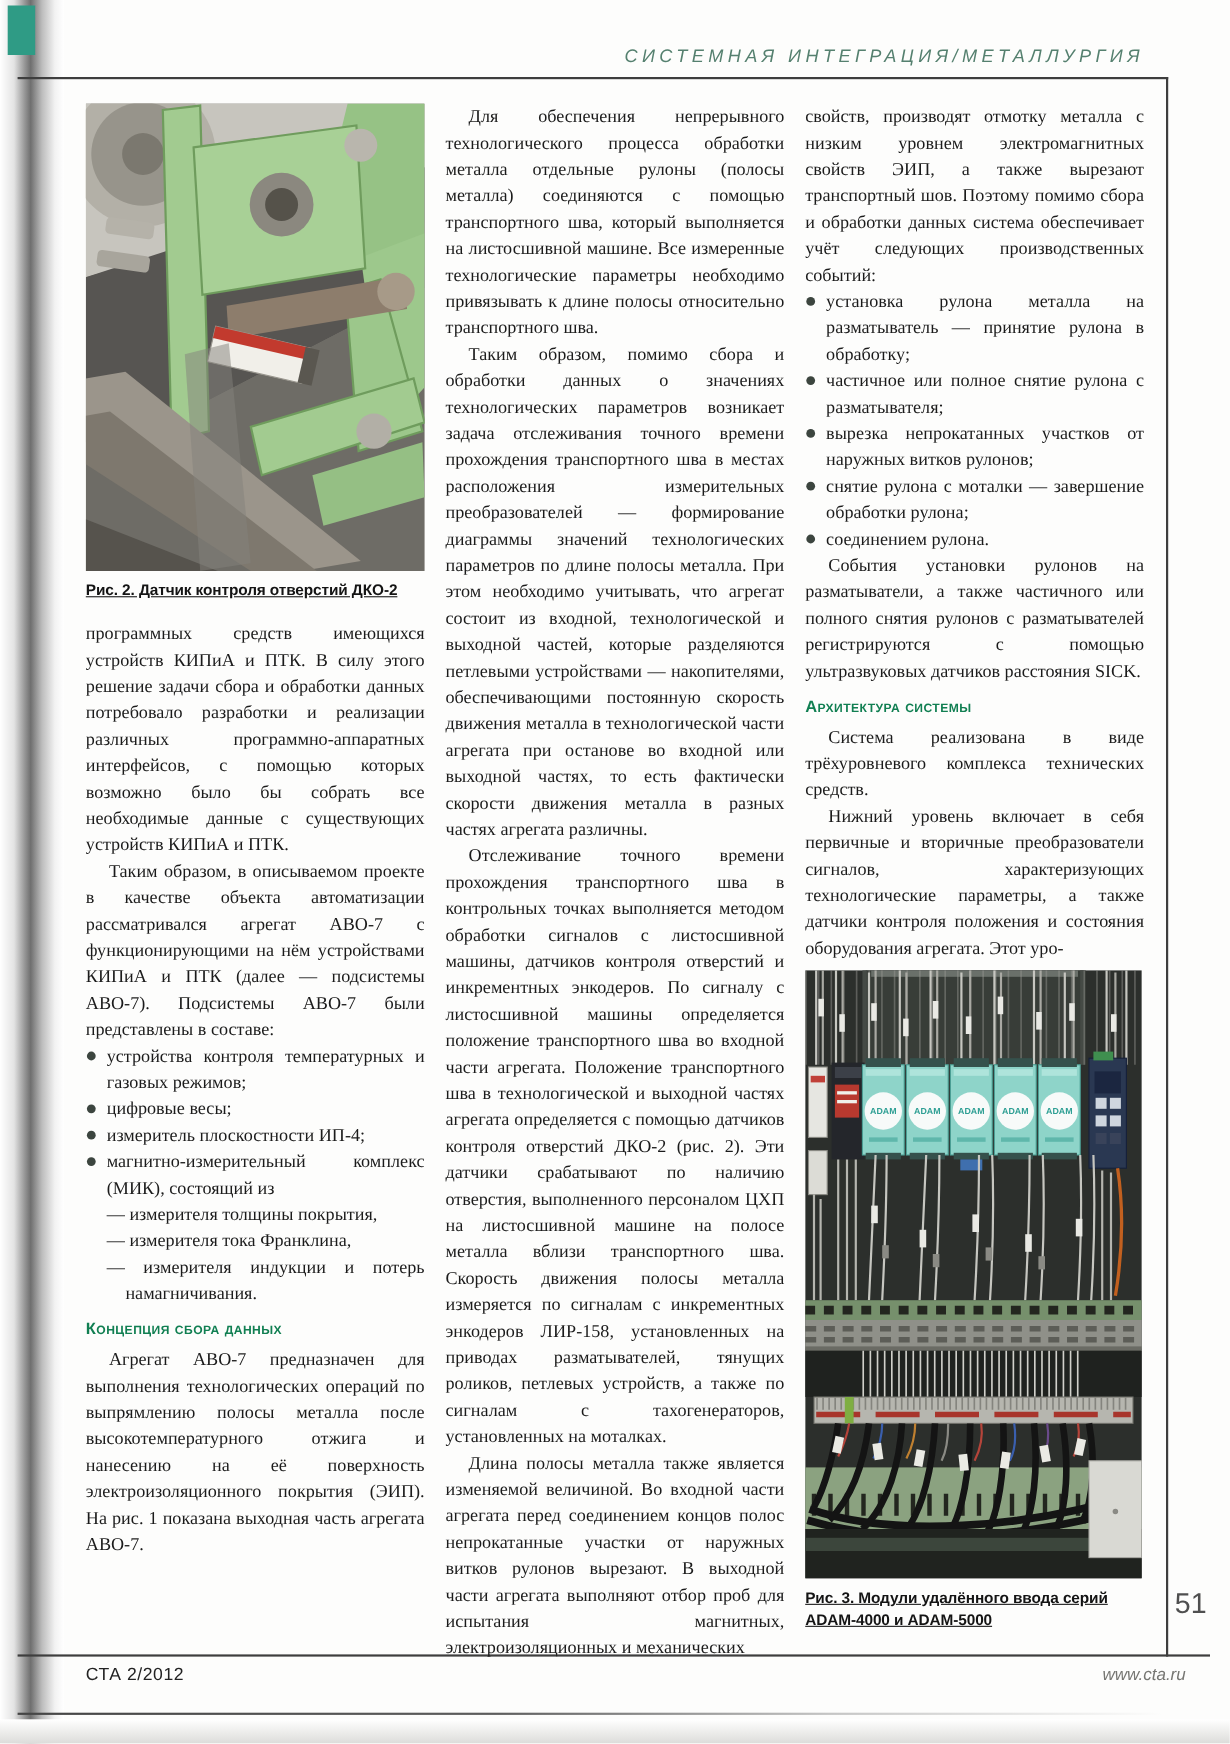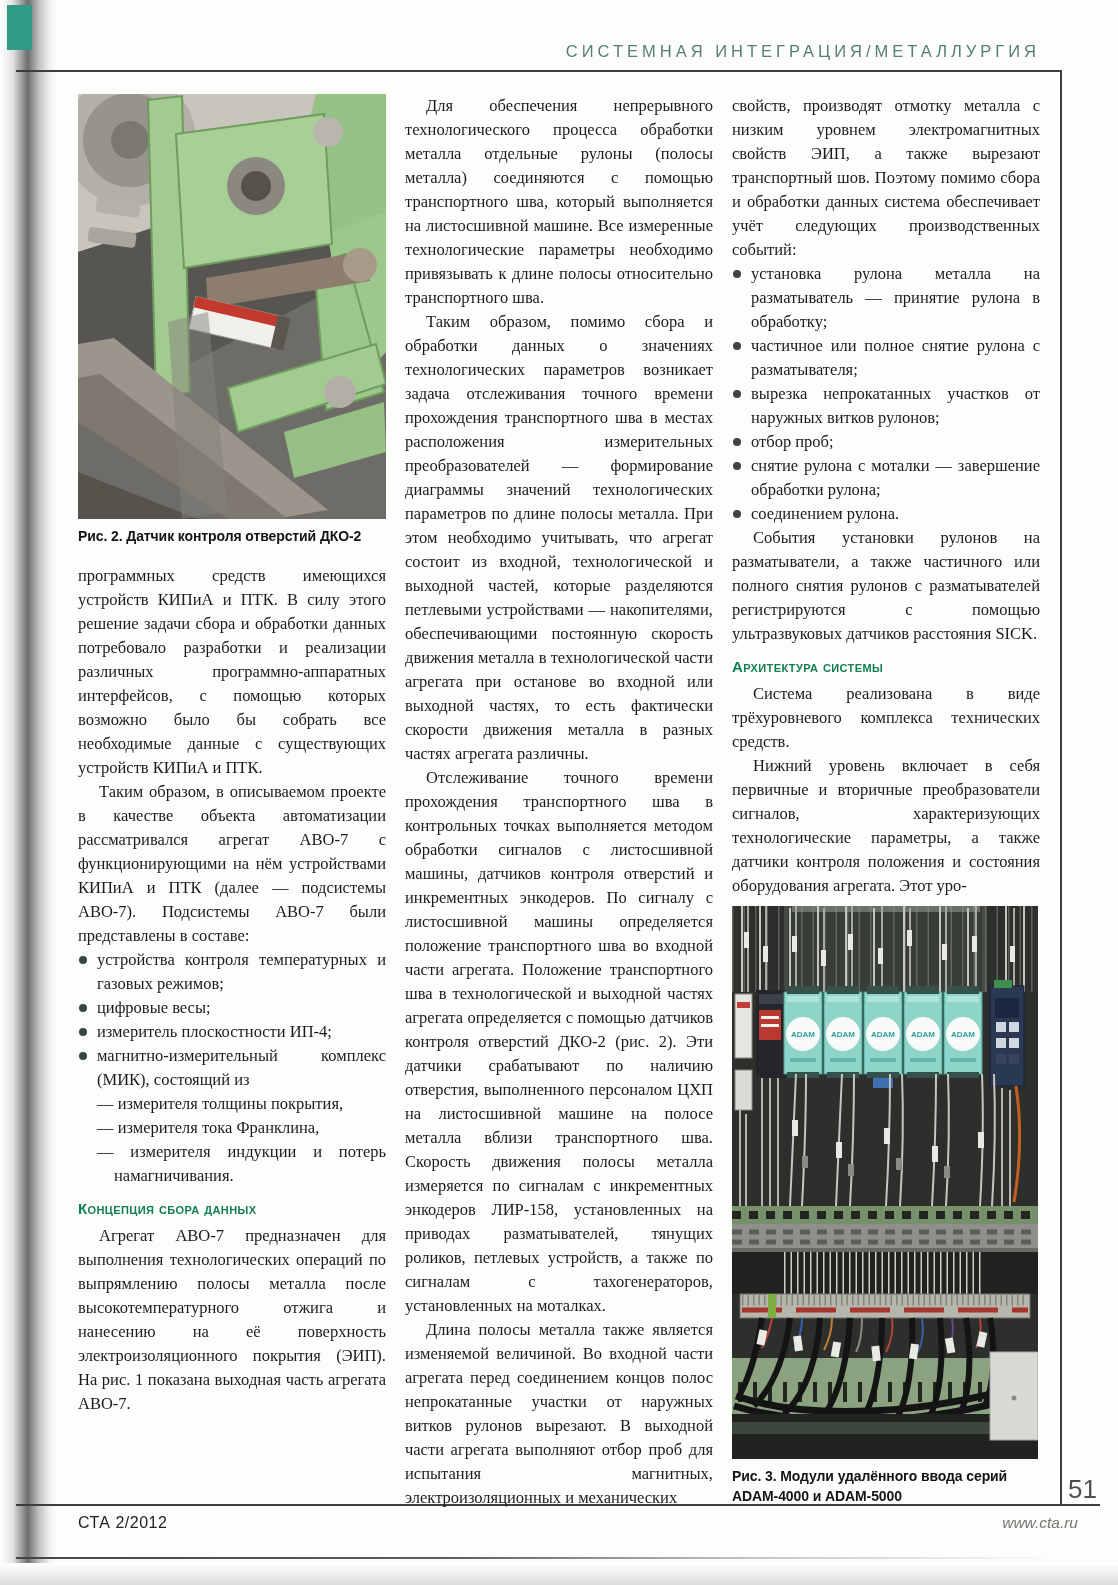--- a/index.html
+++ b/index.html
@@ -23,48 +23,48 @@
   .rule-right  { position:absolute; left:1060px; top:70px; width:2px; height:1436px; background:#3e3e3e; }
   .rule-bottom { position:absolute; left:16px; top:1504px; width:1084px; height:2px; background:#3e3e3e; }
   .rule-footer {
     position:absolute; left:16px; top:1557px; width:1084px; height:2px;
     background:linear-gradient(to right,#454545 0%,#5d5d5d 40%,rgba(150,150,150,.55) 68%,rgba(220,220,220,0) 96%);
   }
   
   .section-header {
     position:absolute; right:78px; top:42px;
     font-family:"Liberation Sans", sans-serif; font-size:16.5px; font-weight:500;
-    letter-spacing:4px; color:#55806f; white-space:nowrap;
+    letter-spacing:4px; color:#55806f; white-space:nowrap;font-style:italic;
   }
   
   .columns { position:absolute; left:78px; top:94px; width:962px; display:flex; gap:19px; }
   .col { width:308px; }
   .col p { font-size:16.5px; line-height:24px; text-align:justify; }
   .ind { text-indent:21px; }
   h2.green {
     font-family:Liberation Sans, sans-serif; font-weight:700; font-variant:small-caps;
     font-size:15px; letter-spacing:.4px; color:#117f52; margin:12px 0 7px;
   }
   
   ul.blist { list-style:none; }
   ul.blist li { position:relative; padding-left:19px; font-size:16.5px; line-height:24px; text-align:justify; }
   ul.blist .dot { position:absolute; left:1px; top:8px; width:8px; height:8px; border-radius:50%; background:#3c453f; }
   .sub { padding-left:17px; text-indent:-17px; font-size:16.5px; line-height:24px; text-align:justify; }
   
-  figure { margin:0; }
+  figure { margin:0;text-decoration:underline; }
   figure svg { display:block; }
   .fig-cap {
     font-family:"Liberation Sans", sans-serif; font-weight:700; font-size:14px;
     line-height:20px; letter-spacing:-.1px; color:#141414; margin:7px 0 18px;
   }
   .fig3 { margin-top:8px; }
   
   .page-number {
     position:absolute; left:1068px; top:1442px;
-    font-family:"Liberation Sans", sans-serif; font-size:26px; color:#4f4f4f;margin-top:32px;
+    font-family:"Liberation Sans", sans-serif; font-size:26px; color:#4f4f4f;
   }
   .footer-issue {
     position:absolute; left:78px; top:1514px;
     font-family:"Liberation Sans", sans-serif; font-size:16px; letter-spacing:.5px; color:#232323;
   }
   .footer-site {
     position:absolute; right:40px; top:1514px;
     font-family:"Liberation Sans", sans-serif; font-style:italic; font-size:15.5px; color:#767672;
   }
 </style>
@@ -146,21 +146,20 @@
     <p class="ind">Отслеживание точного времени прохождения транспортного шва в контрольных точках выполняется методом обработки сигналов с листосшивной машины, датчиков контроля отверстий и инкрементных энкодеров. По сигналу с листосшивной машины определяется положение транспортного шва во входной части агрегата. Положение транспортного шва в технологической и выходной частях агрегата определяется с помощью датчиков контроля отверстий ДКО-2 (рис. 2). Эти датчики срабатывают по наличию отверстия, выполненного персоналом ЦХП на листосшивной машине на полосе металла вблизи транспортного шва. Скорость движения полосы металла измеряется по сигналам с инкрементных энкодеров ЛИР-158, установленных на приводах разматывателей, тянущих роликов, петлевых устройств, а также по сигналам с тахогенераторов, установленных на моталках.</p>
     <p class="ind">Длина полосы металла также является изменяемой величиной. Во входной части агрегата перед соединением концов полос непрокатанные участки от наружных витков рулонов вырезают. В выходной части агрегата выполняют отбор проб для испытания магнитных, электроизоляционных и механических</p>
   </div>
 
   <div class="col">
     <p>свойств, производят отмотку металла с низким уровнем электромагнитных свойств ЭИП, а также вырезают транспортный шов. Поэтому помимо сбора и обработки данных система обеспечивает учёт следующих производственных событий:</p>
     <ul class="blist">
       <li><span class="dot"></span><span>установка рулона металла на разматыватель — принятие рулона в обработку;</span></li>
       <li><span class="dot"></span><span>частичное или полное снятие рулона с разматывателя;</span></li>
       <li><span class="dot"></span><span>вырезка непрокатанных участков от наружных витков рулонов;</span></li>
-      <li><span class="dot"></span><span>отбор проб;</span></li>
       <li><span class="dot"></span><span>снятие рулона с моталки — завершение обработки рулона;</span></li>
       <li><span class="dot"></span><span>соединением рулона.</span></li>
     </ul>
     <p class="ind">События установки рулонов на разматыватели, а также частичного или полного снятия рулонов с разматывателей регистрируются с помощью ультразвуковых датчиков расстояния SICK.</p>
     <h2 class="green">Архитектура системы</h2>
     <p class="ind">Система реализована в виде трёхуровневого комплекса технических средств.</p>
     <p class="ind">Нижний уровень включает в себя первичные и вторичные преобразователи сигналов, характеризующих технологические параметры, а также датчики контроля положения и состояния оборудования агрегата. Этот уро-</p>
 
     <figure class="fig3">
       <svg width="306" height="553" viewBox="0 0 306 553">

